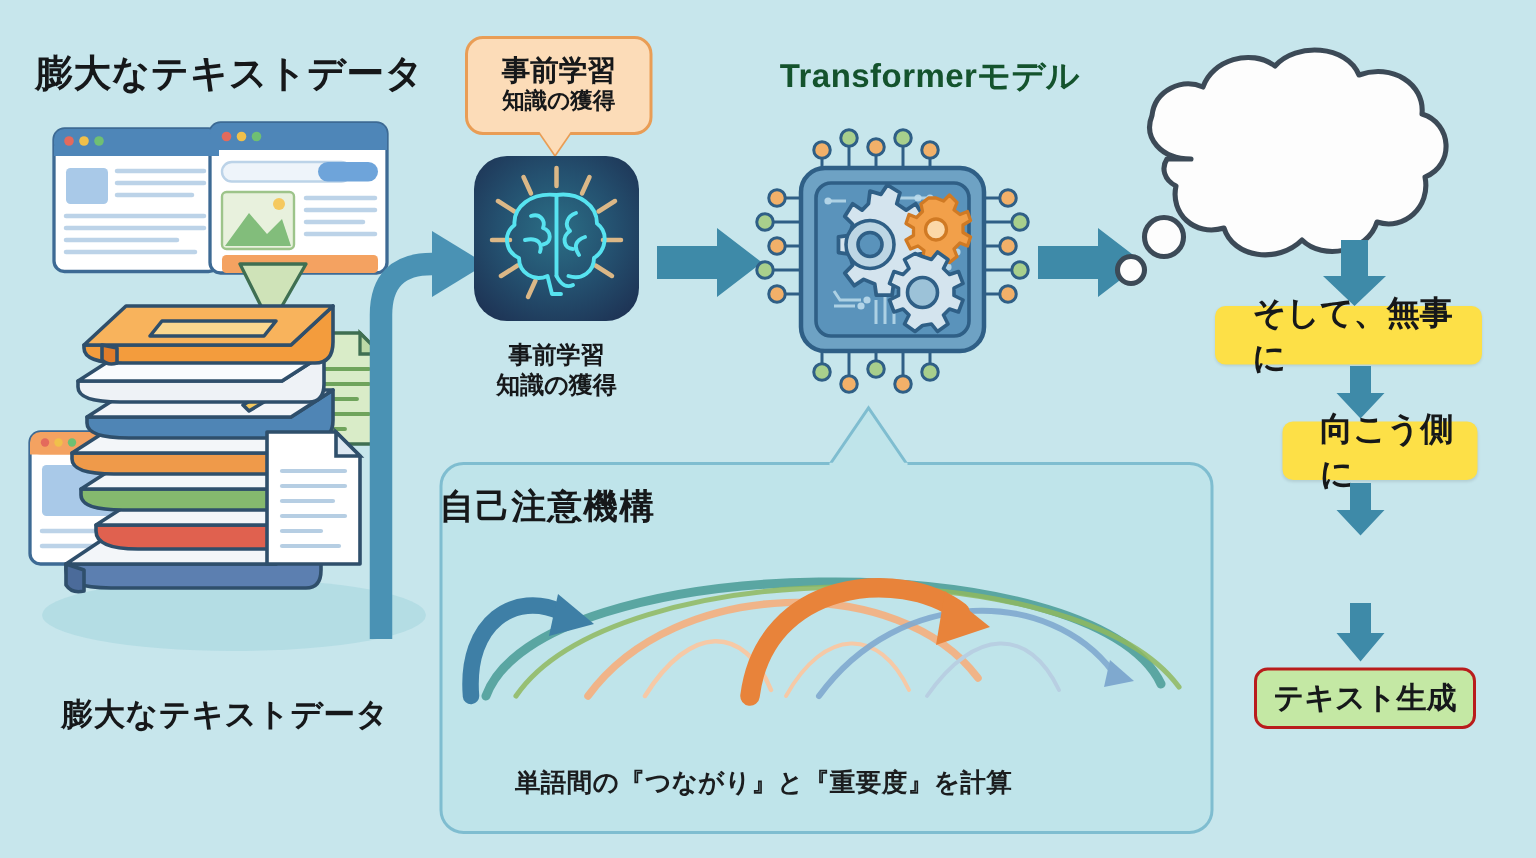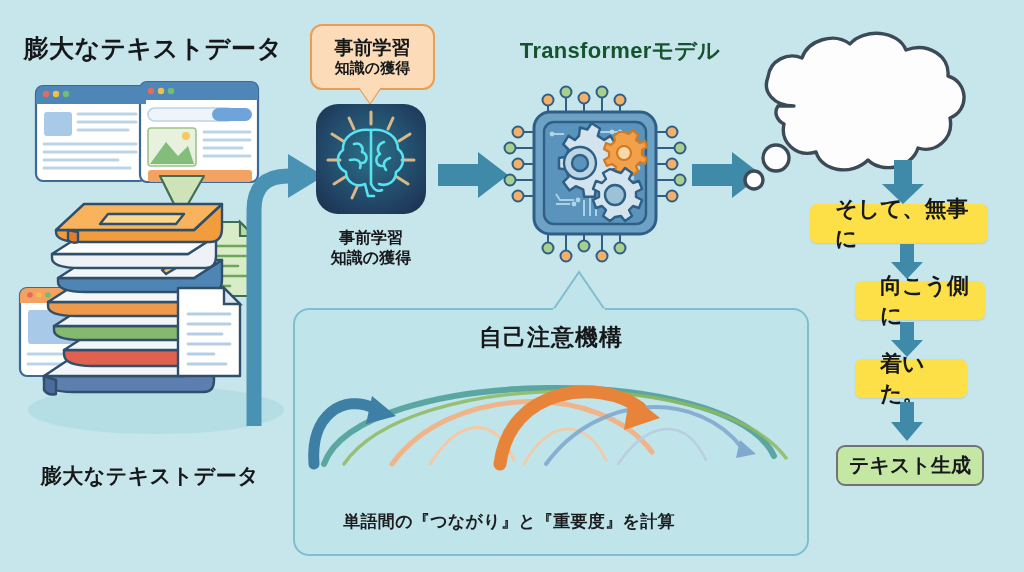--- a/index.html
+++ b/index.html
@@ -72,33 +72,33 @@
     font-size:22px;font-weight:bold;color:#16181a;
     box-shadow:0 1px 2px rgba(0,0,0,.10);
     box-sizing:border-box;
     padding-left:25px;
   }
   .pill-1{left:810px;top:204px;width:178px;height:39px;}
   .pill-2{left:845px;top:281px;width:130px;height:39px;margin-left:10px;}
   .pill-3{left:855px;top:359px;width:112px;height:39px;}
   .green-box{
     left:836px;top:445px;width:148px;height:41px;
-    background:#c4e8a4;border:2px solid #737373;border-radius:9px;
+    background:#c4e8a4;border:2px solid #b91c1c;border-radius:9px;
     display:flex;align-items:center;justify-content:center;
     font-size:20px;font-weight:bold;color:#16181a;box-sizing:border-box;
   }
 
   
   .att-panel{
     left:293px;top:308px;width:516px;height:248px;
     background:#bfe4ea;border:2px solid #7fbdd0;border-radius:16px;
     box-sizing:border-box;
   }
   .att-title{
-    left:293px;top:322px;width:516px;text-align:center;
+    left:293px;top:322px;width:516px;text-align:left;
     font-size:23px;font-weight:bold;color:#16181a;letter-spacing:1px;
   }
   .att-sentence{
     left:293px;top:452px;width:516px;text-align:center;
     font-size:25px;font-weight:bold;color:#16181a;letter-spacing:.2px;
     white-space:nowrap;
   }
   .hl{
     background:radial-gradient(ellipse at center,#ffcf7f 0%,#ffe0a8 55%,rgba(255,224,168,0) 85%);
     border-radius:5px;padding:0 1px;
@@ -435,21 +435,20 @@
   </div>
 
   <div class="abs pill pill-2">向こう側に</div>
 
   <div class="abs" style="left:890px;top:322px;width:34px;height:36px;">
     <svg width="34" height="36" viewBox="0 0 34 36">
       <path d="M10 0 L24 0 L24 18 L33 18 L17 35 L1 18 L10 18 Z" fill="#3e8aa8"></path>
     </svg>
   </div>
 
-  <div class="abs pill pill-3">着いた。</div>
 
   <div class="abs" style="left:890px;top:402px;width:34px;height:40px;">
     <svg width="34" height="40" viewBox="0 0 34 40">
       <path d="M10 0 L24 0 L24 20 L33 20 L17 39 L1 20 L10 20 Z" fill="#3e8aa8"></path>
     </svg>
   </div>
 
   <div class="abs green-box">テキスト生成</div>
 
   <div class="abs att-panel"></div>

